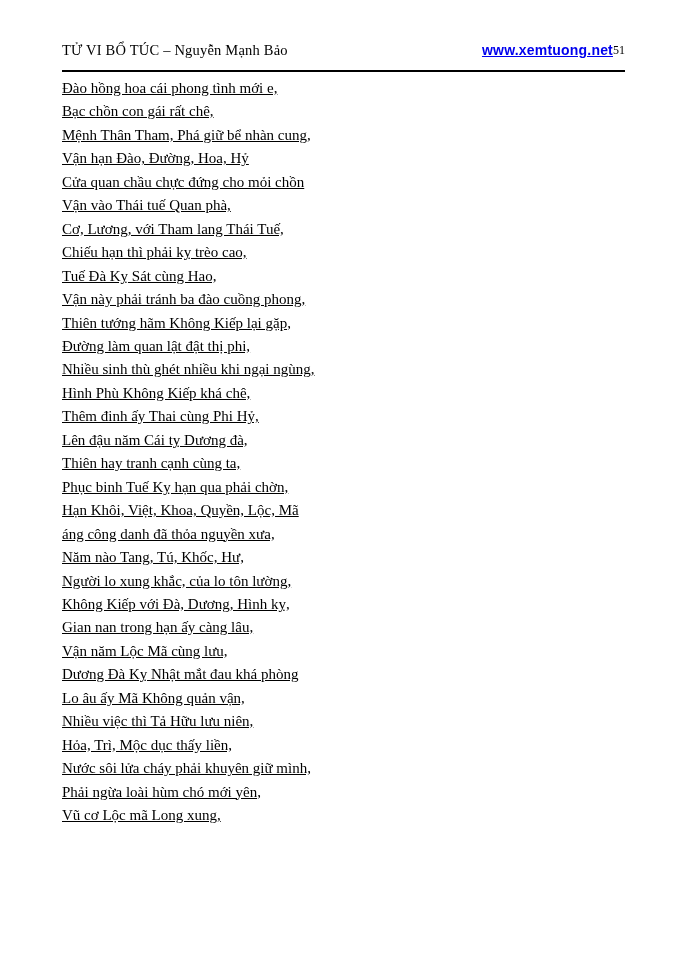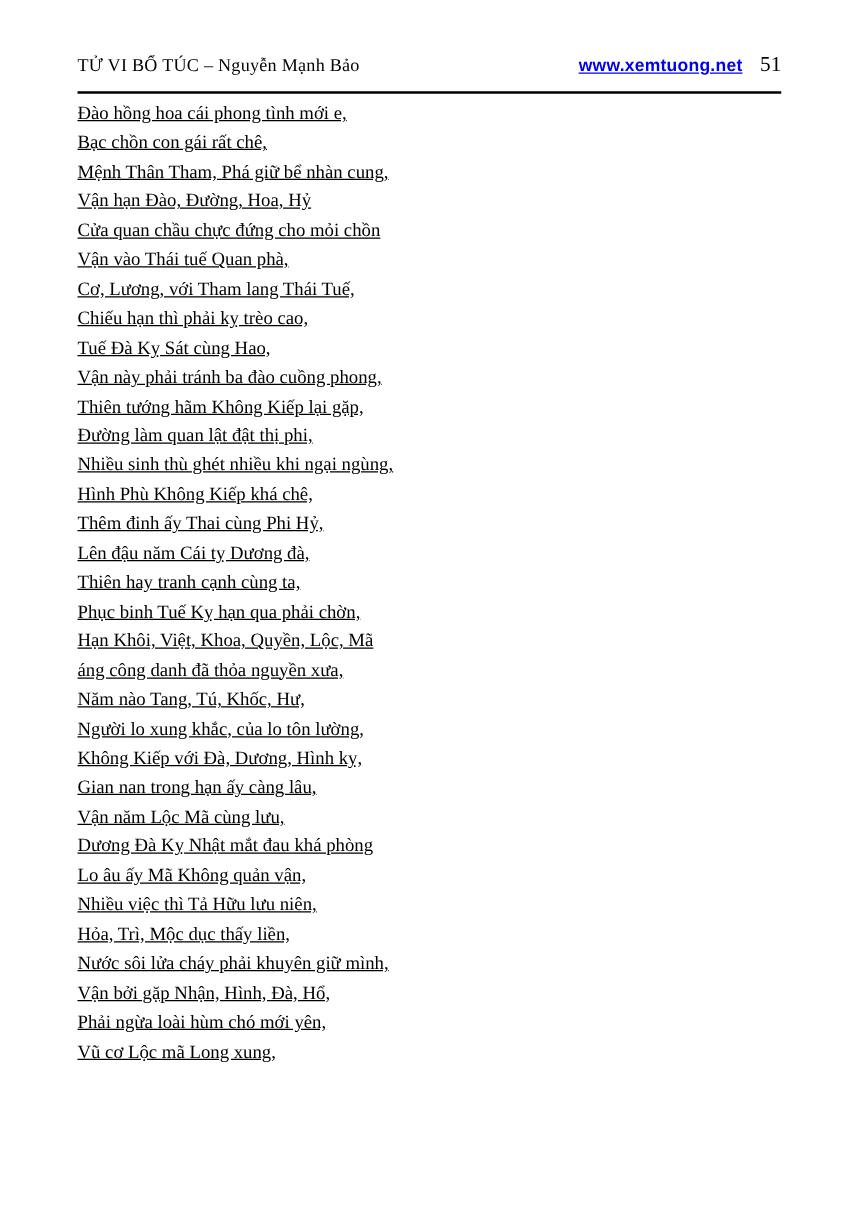--- a/index.html
+++ b/index.html
@@ -26,34 +26,33 @@
     align-items: baseline;
     padding-top: 42px;
   }
   .header-title {
     font-size: 14.5px;
     letter-spacing: 0.2px;
     white-space: nowrap;
   }
   .header-right {
     display: flex;
-    align-items: center;
-    gap: 14px;
+    align-items: flex-end;
   }
   .site-link {
     font-family: "Liberation Sans", sans-serif;
     font-weight: bold;
     font-size: 14px;
     text-decoration: underline;
     letter-spacing: 0.2px;
     cursor: pointer;
     white-space: nowrap;
   }
   .page-number {
-    font-size: 17px;
+    font-size: 12px;
   }
   .header-rule {
     border: none;
     border-top: 2px solid #000000;
     margin: 11px 0 0 0;
   }
   .verses {
     padding-top: 5px;
     text-decoration: underline;
   }
@@ -100,17 +99,16 @@
       <p class="verse">Năm nào Tang, Tú, Khốc, Hư,</p>
       <p class="verse">Người lo xung khắc, của lo tôn lường,</p>
       <p class="verse">Không Kiếp với Đà, Dương, Hình kỵ,</p>
       <p class="verse">Gian nan trong hạn ấy càng lâu,</p>
       <p class="verse">Vận năm Lộc Mã cùng lưu,</p>
       <p class="verse">Dương Đà Kỵ Nhật mắt đau khá phòng</p>
       <p class="verse">Lo âu ấy Mã Không quản vận,</p>
       <p class="verse">Nhiều việc thì Tả Hữu lưu niên,</p>
       <p class="verse">Hỏa, Trì, Mộc dục thấy liền,</p>
       <p class="verse">Nước sôi lửa cháy phải khuyên giữ mình,</p>
-      <p class="verse">Vận bởi gặp Nhận, Hình, Đà, Hổ,</p>
       <p class="verse">Phải ngừa loài hùm chó mới yên,</p>
       <p class="verse">Vũ cơ Lộc mã Long xung,</p>
     </div>
 </div>
 
 </body></html>

